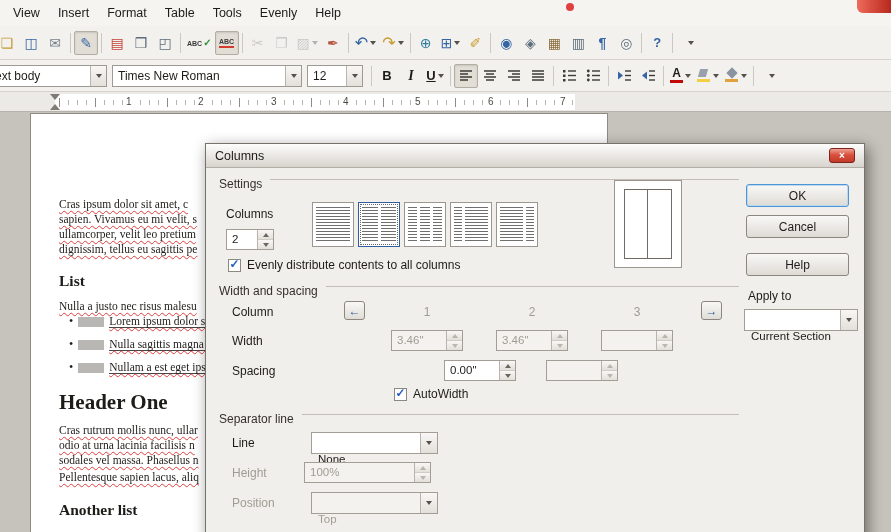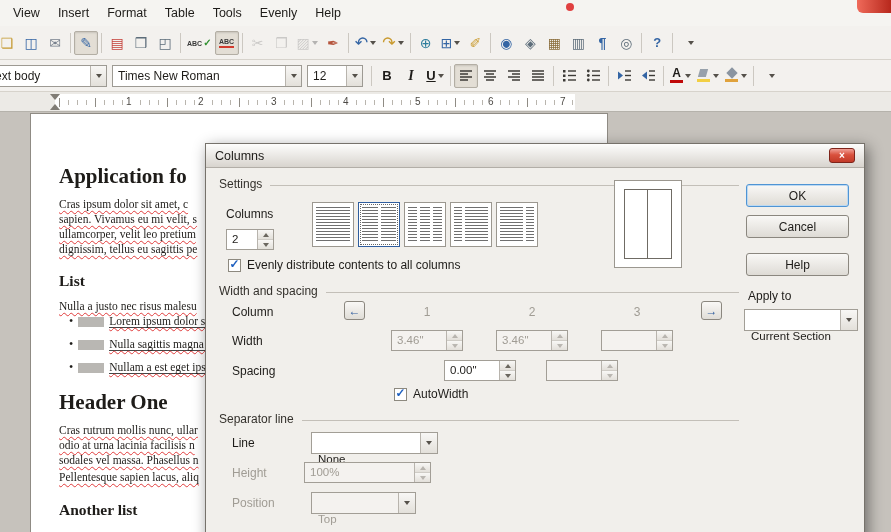--- a/index.html
+++ b/index.html
@@ -87,21 +87,21 @@
   .sq{text-decoration:underline wavy #e03c3c 1px;text-underline-offset:2px}
   .lnk{border-bottom:1px solid #454545}
   .bullet-row{display:flex;align-items:center;gap:5px;font-size:11.5px}
   .bullet-row::before{content:"•";font-size:12px}
   .fieldbox{display:inline-block;width:26px;height:10px;background:#b9b7b3}
 
   
   .dialog{position:absolute;left:205px;top:143px;width:660px;height:400px;background:#f1efeb;border:1px solid #76726b;box-shadow:3px 4px 14px rgba(0,0,0,.45);z-index:5}
   .dlg-title{height:24px;background:linear-gradient(#fdfdfc,#d8d4ce);border-bottom:1px solid #b2aea7;display:flex;align-items:center;padding:0 9px;font-size:12.5px}
   .dlg-close{margin-left:auto;width:26px;height:15px;border:1px solid #7e241a;border-radius:3px;background:linear-gradient(#f0a096,#d9513d 45%,#c23a28);color:#fff;font-size:10px;font-weight:700;display:flex;align-items:center;justify-content:center;line-height:1}
-  .sect{position:absolute;left:13px;width:520px;display:flex;align-items:center;font-size:12px;color:#34312c}
+  .sect{position:absolute;left:13px;width:520px;display:flex;align-items:flex-start;font-size:12px;color:#34312c}
   .sect::after{content:"";flex:1;height:1px;background:#c3bfb8;margin-left:8px;margin-top:2px}
   .dlabel{position:absolute;font-size:12px;white-space:nowrap}
   .dlabel.dis{color:#a09c94}
   .spin{position:absolute;display:flex;background:#fff;border:1px solid #a29e96;height:21px}
   .spin .val{flex:1;font-size:11.5px;padding:3px 5px;white-space:nowrap;overflow:hidden}
   .spin .arrs{width:16px;border-left:1px solid #b8b4ad;display:flex;flex-direction:column}
   .arrs i{flex:1;display:flex;align-items:center;justify-content:center;background:linear-gradient(#f8f7f5,#e3e0da)}
   .arrs i+i{border-top:1px solid #cfccc6}
   .arrs i.up::after{content:"";border-left:3px solid transparent;border-right:3px solid transparent;border-bottom:4px solid #6b675f}
   .arrs i.dn::after{content:"";border-left:3px solid transparent;border-right:3px solid transparent;border-top:4px solid #6b675f}
@@ -395,21 +395,20 @@
       <span class="num" style="left:214px" data-name="ruler-number">3</span>
       <span class="num" style="left:286px" data-name="ruler-number">4</span>
       <span class="num" style="left:358px" data-name="ruler-number">5</span>
       <span class="num" style="left:431px" data-name="ruler-number">6</span>
       <span class="num" style="left:503px" data-name="ruler-number">7</span>
     </div>
   </div>
 
   <div class="docarea" data-name="document-area">
     <div class="page" data-name="document-page">
-      <div class="abs h1" style="left:28px;top:50px" data-name="document-heading">Application fo</div>
       <div class="abs body-line sq" style="left:28px;top:84px" data-name="paragraph-line">Cras ipsum dolor sit amet, c</div>
       <div class="abs body-line sq" style="left:28px;top:99px" data-name="paragraph-line">sapien. Vivamus eu mi velit, s</div>
       <div class="abs body-line sq" style="left:28px;top:114px" data-name="paragraph-line">ullamcorper, velit leo pretium</div>
       <div class="abs body-line sq" style="left:28px;top:129px" data-name="paragraph-line">dignissim, tellus eu sagittis pe</div>
       <div class="abs h2" style="left:28px;top:158px" data-name="list-heading">List</div>
       <div class="abs body-line sq" style="left:28px;top:186px" data-name="paragraph-line">Nulla a justo nec risus malesu</div>
       <div class="abs bullet-row" style="left:38px;top:200px" data-name="list-item">
           <span class="fieldbox" data-name="field-shading-box"></span>
           <span class="lnk sq" data-name="list-item-text">Lorem ipsum dolor sit a</span>
         </div>
@@ -545,21 +544,21 @@
     </div>
     <div class="dlabel dis" style="left:26px;top:322px" data-name="height-label">Height</div>
     <div class="spin disabled" style="left:98px;top:318px;width:127px" data-name="height-spinner">
       <span class="val" data-name="height-value">100%</span>
       <span class="arrs" data-name="spinner-arrows">
           <i class="up" data-name="spin-up-icon"></i>
           <i class="dn" data-name="spin-down-icon"></i>
         </span>
     </div>
     <div class="dlabel dis" style="left:26px;top:352px" data-name="position-label">Position</div>
-    <div class="ddl disabled" style="left:105px;top:348px;width:105px" data-name="position-dropdown">
+    <div class="ddl disabled" style="left:105px;top:348px;width:127px" data-name="position-dropdown">
       <span class="val" data-name="position-value">Top</span>
       <span class="dbtn" data-name="chevron-down-icon"></span>
     </div>
 
     <div class="pbtn" style="left:540px;top:71px" data-name="cancel-button">Cancel</div>
     <div class="pbtn default" style="left:540px;top:40px" data-name="ok-button">OK</div>
     <div class="pbtn" style="left:540px;top:109px" data-name="help-button">Help</div>
     <div class="dlabel" style="left:542px;top:145px" data-name="apply-to-label">Apply to</div>
     <div class="ddl" style="left:538px;top:165px;width:114px" data-name="apply-to-dropdown">
       <span class="val" data-name="apply-to-value">Current Section</span>

